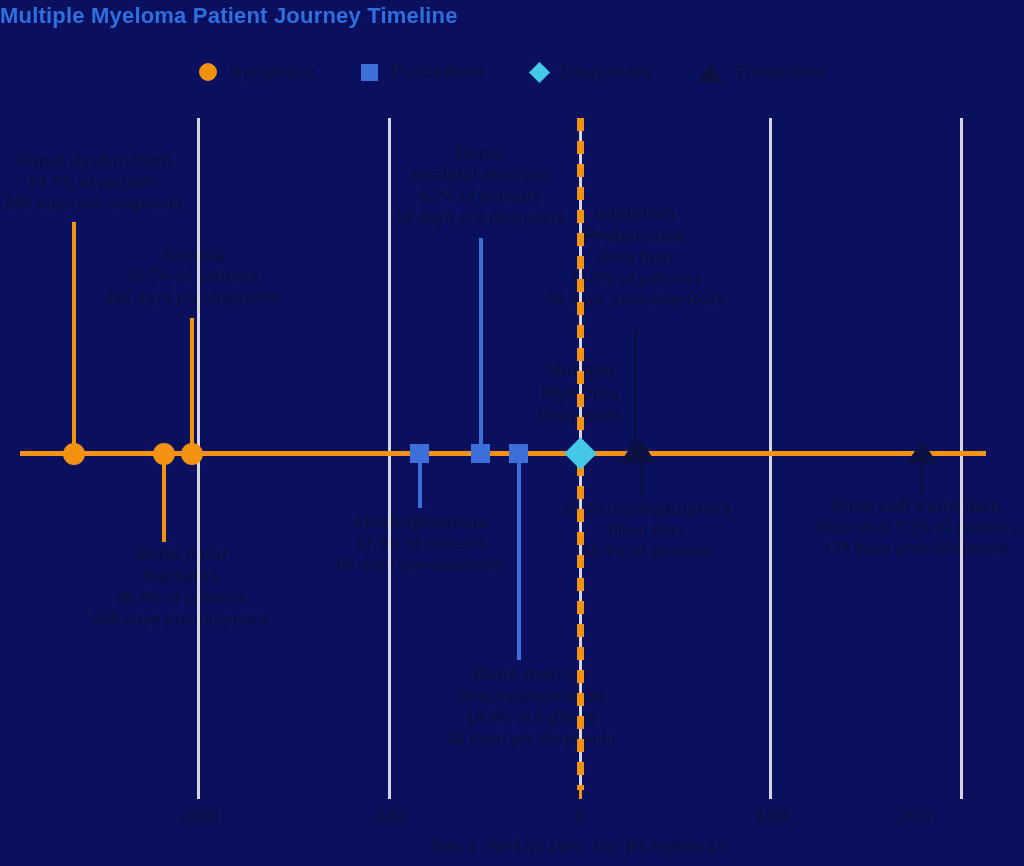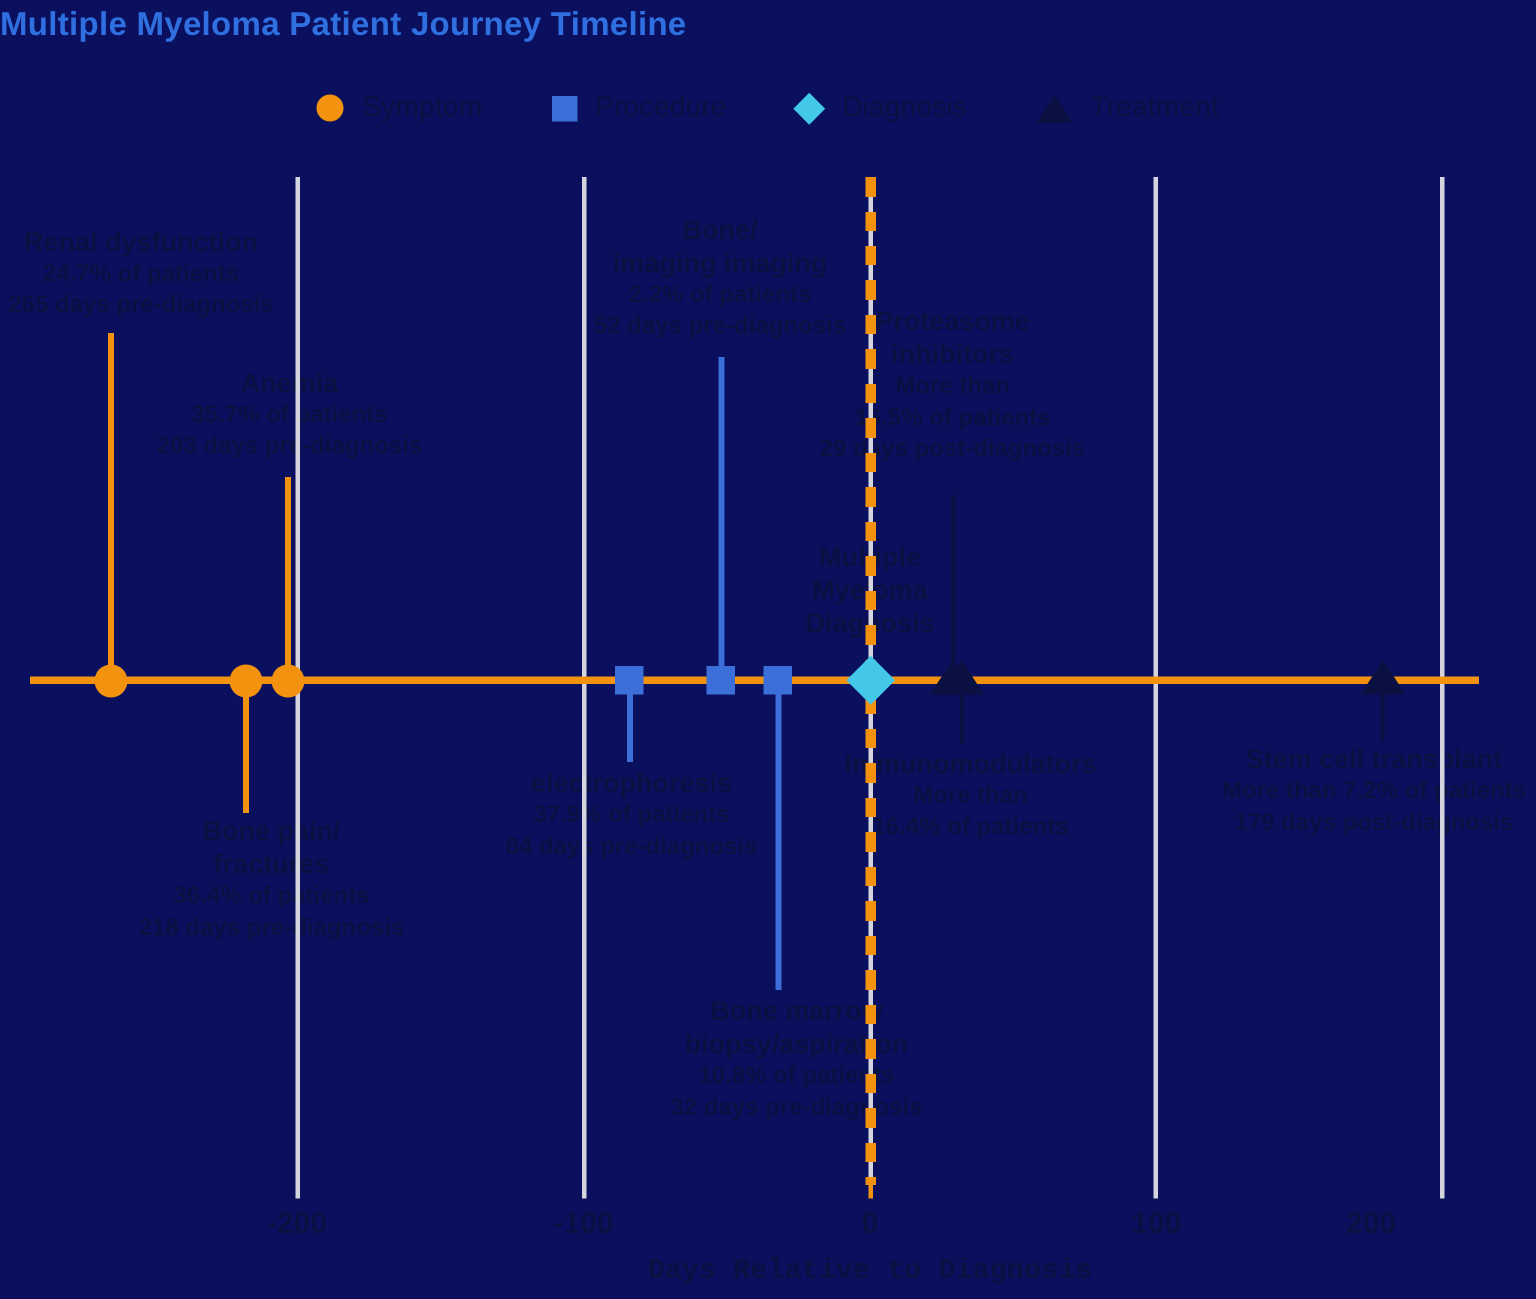--- a/index.html
+++ b/index.html
@@ -3,21 +3,21 @@
 <meta charset="utf-8">
 <style>
   html,body{margin:0;padding:0;background:#0A105E;}
   .stage{position:relative;width:1024px;height:866px;background:var(--bg,#0A105E);
          font-family:"Liberation Sans",sans-serif;overflow:hidden;}
   .title{position:absolute;top:3px;left:0;width:100%;text-align:left;
          font-size:22px;font-weight:700;color:var(--title,#2F6FE0);letter-spacing:.2px;}
   .legend{position:absolute;top:61px;left:0;width:100%;display:flex;
           justify-content:center;align-items:center;gap:46px;}
   .legend-item{display:flex;align-items:center;gap:12px;}
-  .legend-label{font-size:19px;font-weight:400;color:var(--ink,#0A1042);}
+  .legend-label{font-size:19px;font-weight:700;color:var(--ink,#0A1042);}
   .lg-circle{width:18px;height:18px;border-radius:50%;background:var(--orange,#F3920F);}
   .lg-square{width:17px;height:17px;background:var(--blue,#3C6FD9);}
   .lg-diamond{width:15px;height:15px;background:var(--cyan,#43C8EA);transform:rotate(45deg);margin:0 2px;}
   .lg-triangle{width:0;height:0;border-left:12px solid transparent;border-right:12px solid transparent;
                border-bottom:19px solid var(--ink,#0A1042);}
   #plot{position:absolute;left:0;top:0;width:1024px;height:866px;}
   .ev-label{position:absolute;z-index:1;text-align:center;color:var(--ink,#0A1042);}
   .ev-name{font-size:18px;line-height:22px;font-weight:700;}
   .ev-detail{font-size:16px;line-height:21px;font-weight:700;}
   .gridline{position:absolute;z-index:2;width:3px;background:var(--grid,#D4D5DE);}
@@ -106,43 +106,43 @@
       <div class="marker m-square" style="left: 410.102px; top: 444px; background: rgb(60, 111, 217);"></div>
       <div class="ev-label" style="left: 326px; top: 511px; width: 190px;">
         <div class="ev-name">electrophoresis</div>
         <div class="ev-detail">37.9% of patients</div>
         <div class="ev-detail">84 days pre-diagnosis</div>
       </div>
       <div class="stem" style="left: 478.706px; top: 238px; width: 4px; height: 213px; background: rgb(60, 111, 217);"></div>
       <div class="marker m-square" style="left: 471.206px; top: 444px; background: rgb(60, 111, 217);"></div>
       <div class="ev-label" style="left: 380px; top: 142px; width: 200px;">
         <div class="ev-name">Bone/</div>
-        <div class="ev-name">imaging imaging</div>
+        <div class="ev-name">skeletal marrow</div>
         <div class="ev-detail">2.2% of patients</div>
         <div class="ev-detail">52 days pre-diagnosis</div>
       </div>
       <div class="stem" style="left: 516.896px; top: 456px; width: 4px; height: 204px; background: rgb(60, 111, 217);"></div>
       <div class="marker m-square" style="left: 509.396px; top: 444px; background: rgb(60, 111, 217);"></div>
       <div class="ev-label" style="left: 426px; top: 663px; width: 210px;">
         <div class="ev-name">Bone marrow</div>
         <div class="ev-name">biopsy/aspiration</div>
         <div class="ev-detail">10.8% of patients</div>
         <div class="ev-detail">32 days pre-diagnosis</div>
       </div>
       <div class="marker m-diamond" style="left: 568.5px; top: 442px; background: rgb(67, 200, 234);"></div>
       <div class="ev-label" style="left: 515px; top: 360px; width: 130px;">
         <div class="ev-name">Multiple</div>
         <div class="ev-name">Myeloma</div>
         <div class="ev-name">Diagnosis</div>
       </div>
       <div class="stem" style="left: 633.875px; top: 330px; width: 3px; height: 112px; background: rgb(10, 16, 66);"></div>
       <div class="marker m-triangle" style="left: 620.375px; top: 440px; border-bottom-color: rgb(10, 16, 66);"></div>
       <div class="ev-label" style="left: 490px; top: 203px; width: 290px;">
+        <div class="ev-name">inhibitors</div>
         <div class="ev-name">Proteasome</div>
-        <div class="ev-name">inhibitors</div>
         <div class="ev-detail">More than</div>
         <div class="ev-detail">16.5% of patients</div>
         <div class="ev-detail">29 days post-diagnosis</div>
       </div>
       <div class="stem" style="left: 639.604px; top: 462px; width: 3px; height: 34px; background: rgb(10, 16, 66);"></div>
       <div class="marker m-triangle" style="left: 626.104px; top: 440px; border-bottom-color: rgb(10, 16, 66);"></div>
       <div class="ev-label" style="left: 537px; top: 498px; width: 220px;">
         <div class="ev-name">Immunomodulators</div>
         <div class="ev-detail">More than</div>
         <div class="ev-detail">16.4% of patients</div>

